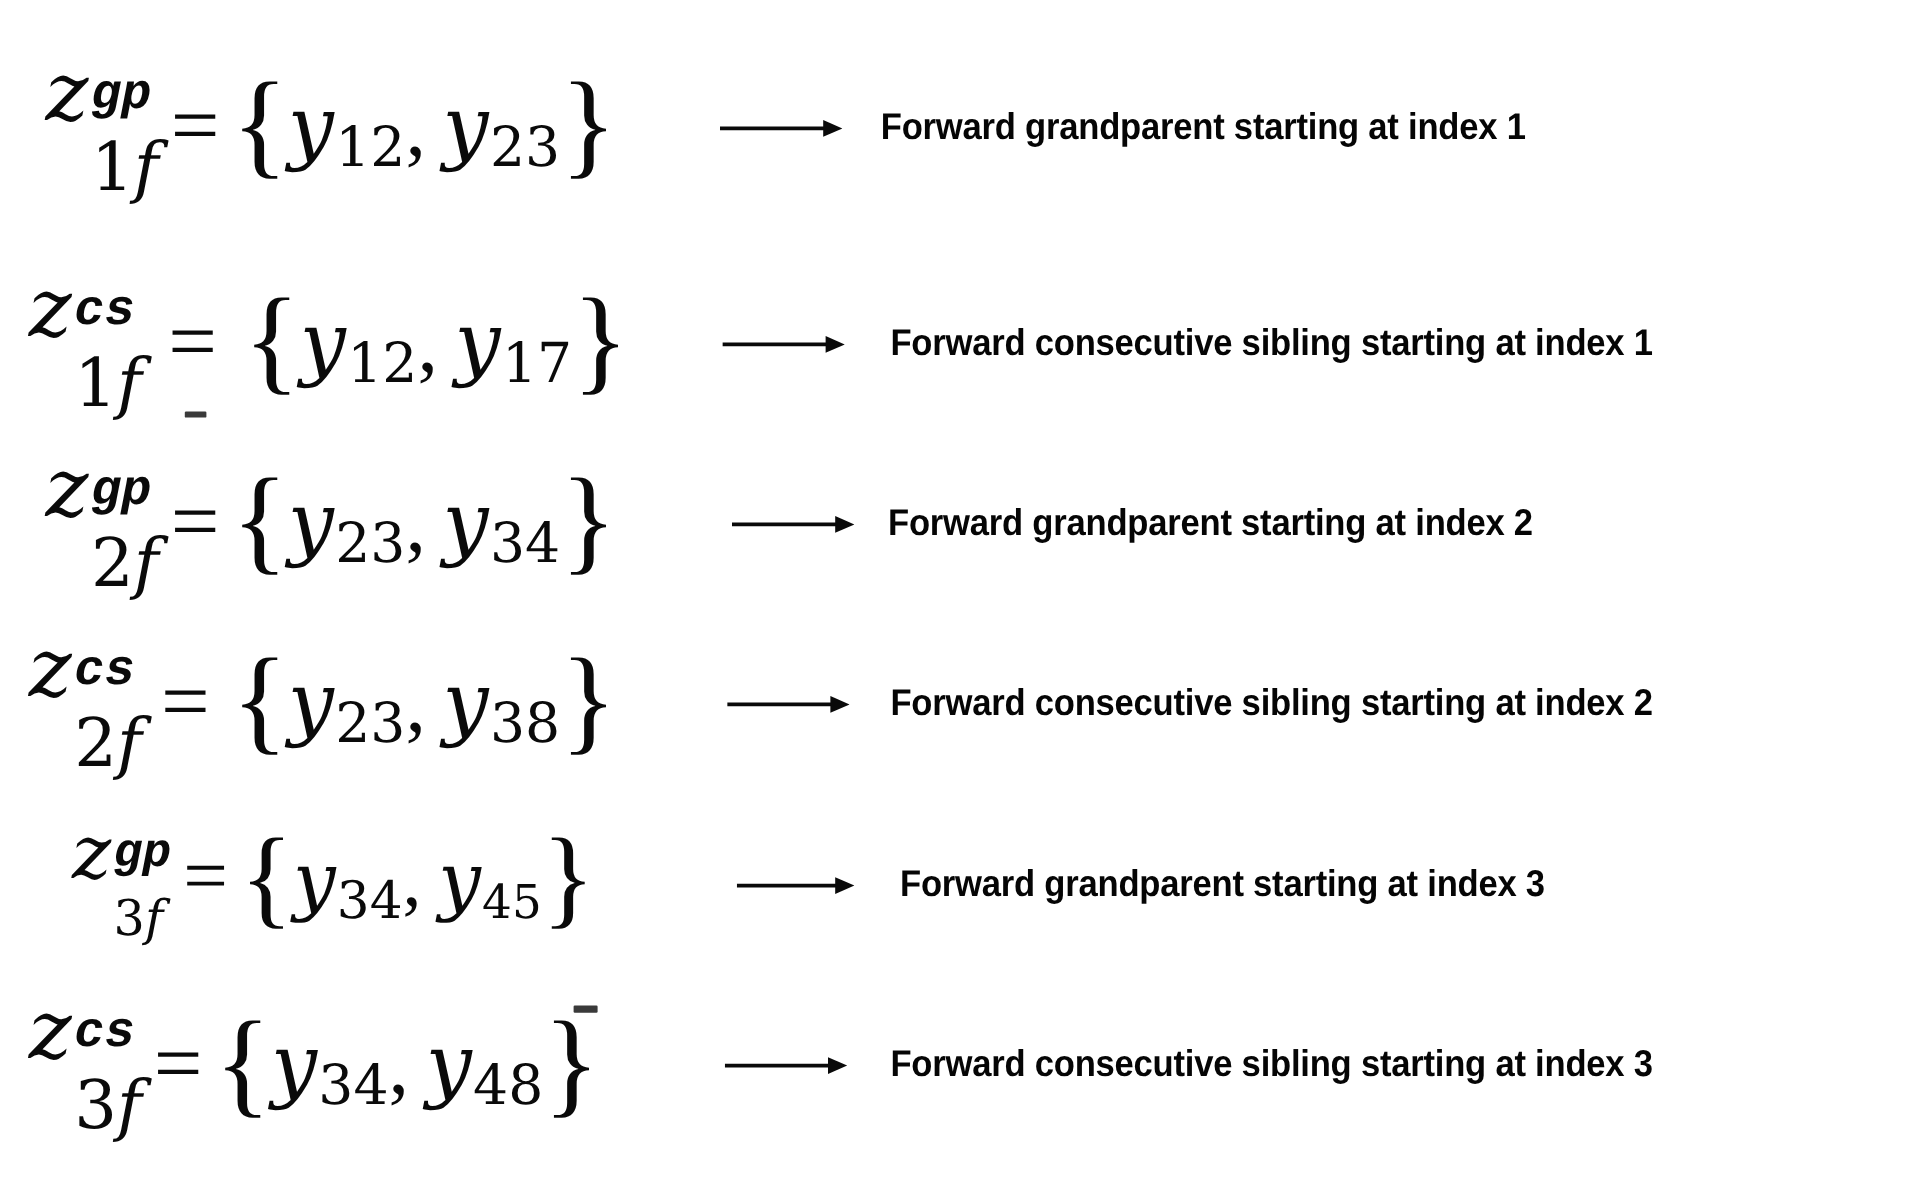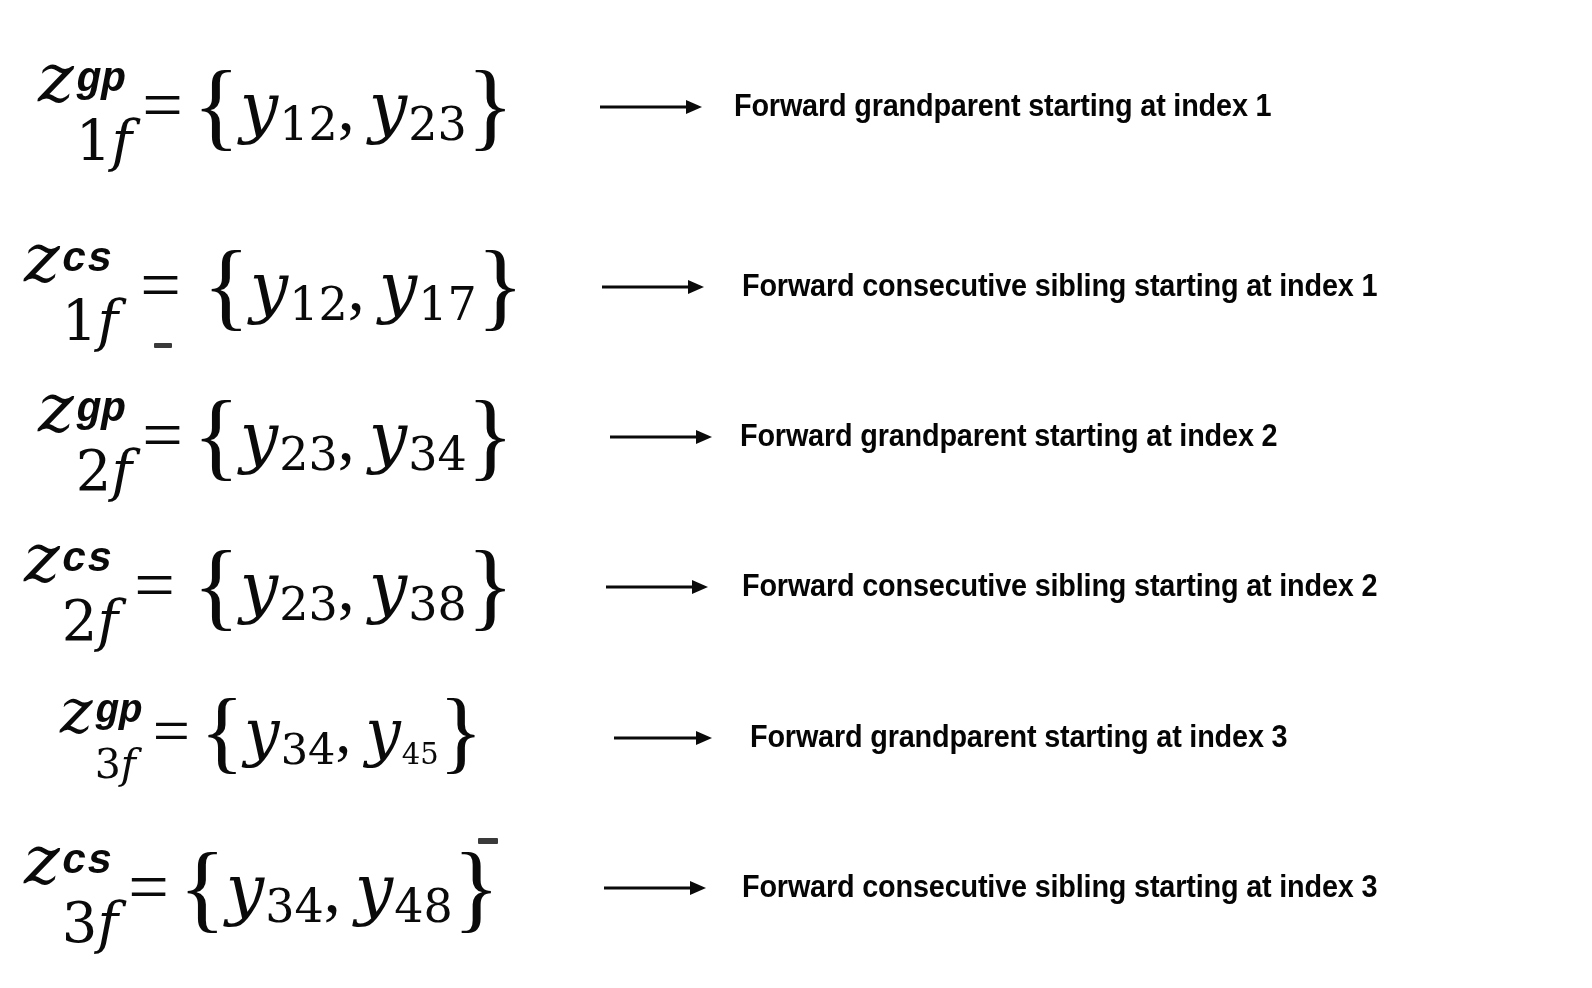--- a/index.html
+++ b/index.html
@@ -280,21 +280,21 @@
       </span>
       <span class="eqsign" style="font-size:66px">=</span>
       <span class="setbrace" style="font-size:92px">{</span>
       <span class="yterm">
           <span class="ybase" style="font-size:63px">y</span>
           <span class="ysub" style="font-size:43px">34</span>
         </span>
       <span class="comma" style="font-size:63px">,</span>
       <span class="yterm">
           <span class="ybase" style="font-size:63px">y</span>
-          <span class="ysub" style="font-size:29px">45</span>
+          <span class="ysub" style="font-size:39px">45</span>
         </span>
       <span class="setbrace" style="font-size:92px">}</span>
     </span>
   </div>
   <span class="arrow" style="left:614px; top:727px; width:98px;">
     <svg width="98" height="22" viewBox="0 0 98 22">
         <line x1="0" y1="11" x2="84" y2="11" stroke="#0a0a0a" stroke-width="3"></line>
         <polygon points="82,4 98,11 82,18" fill="#0a0a0a"></polygon>
       </svg>
   </span>

